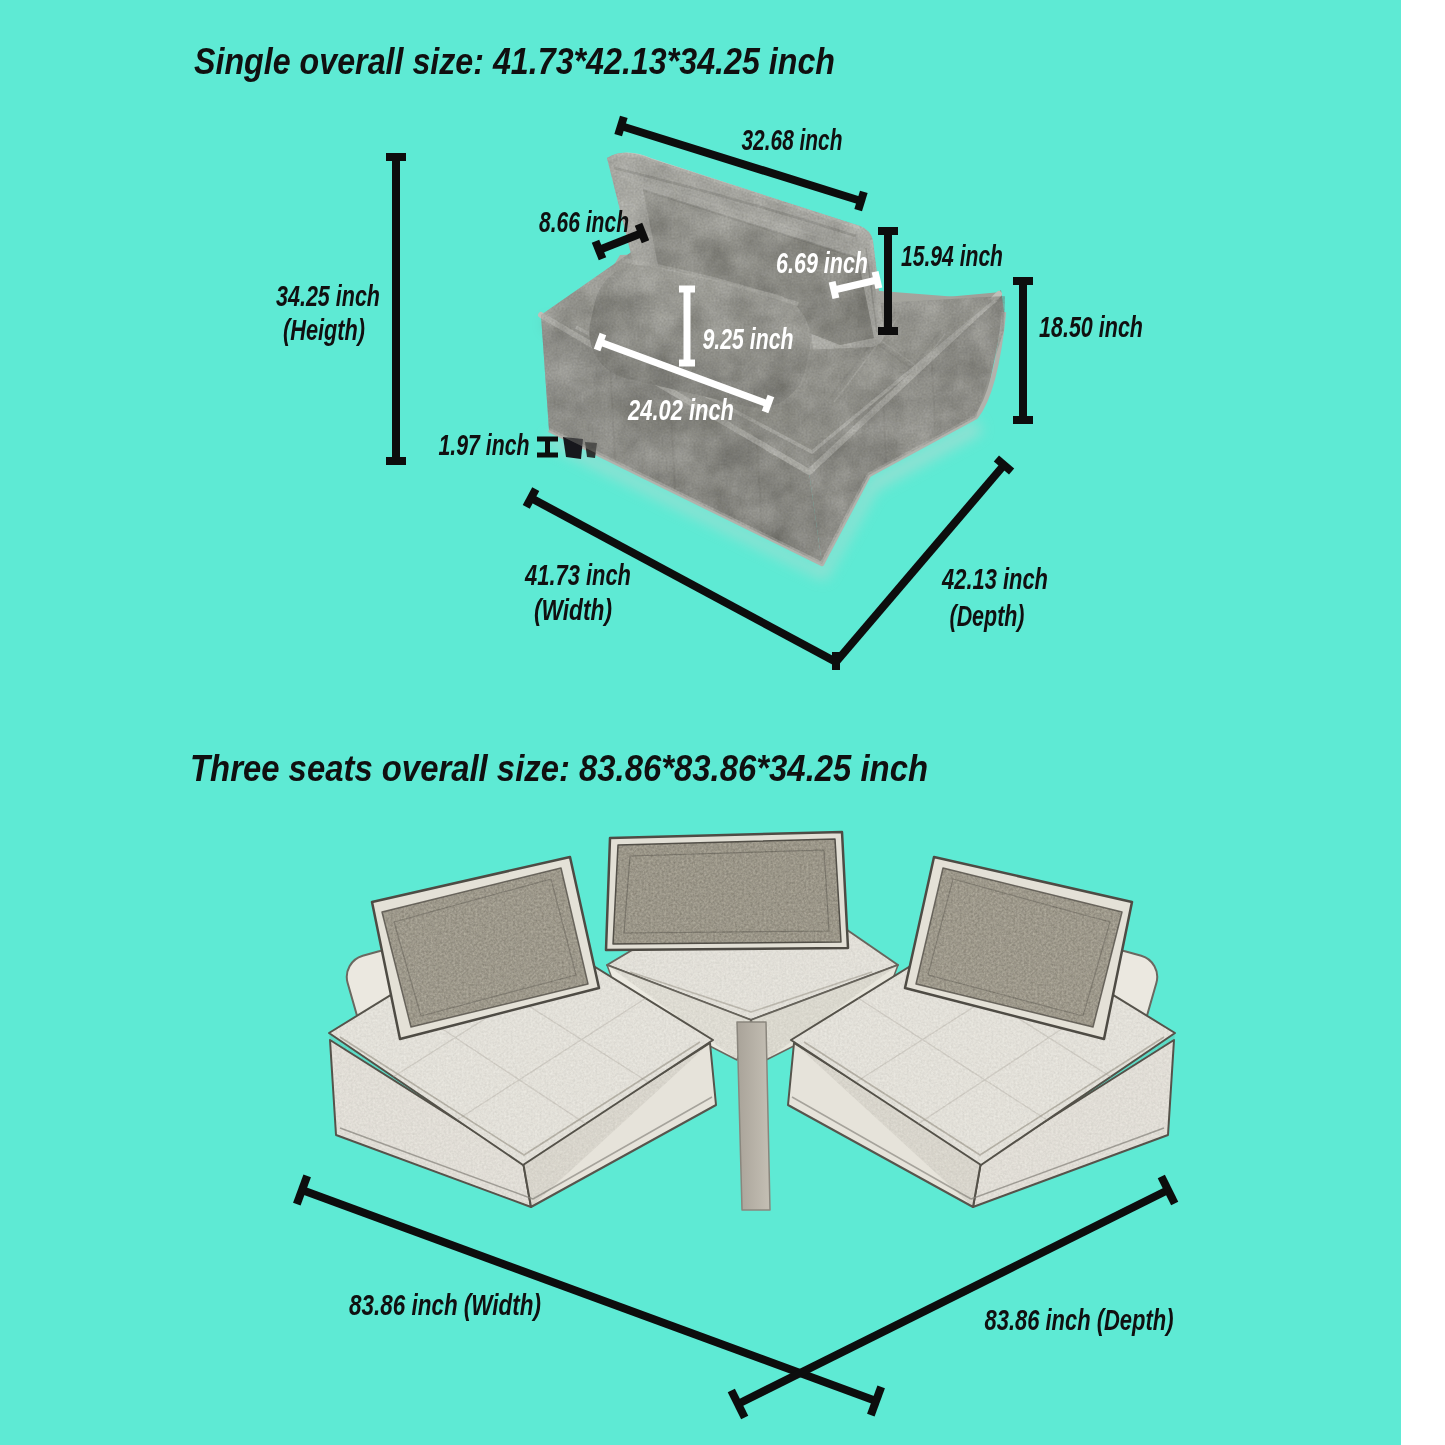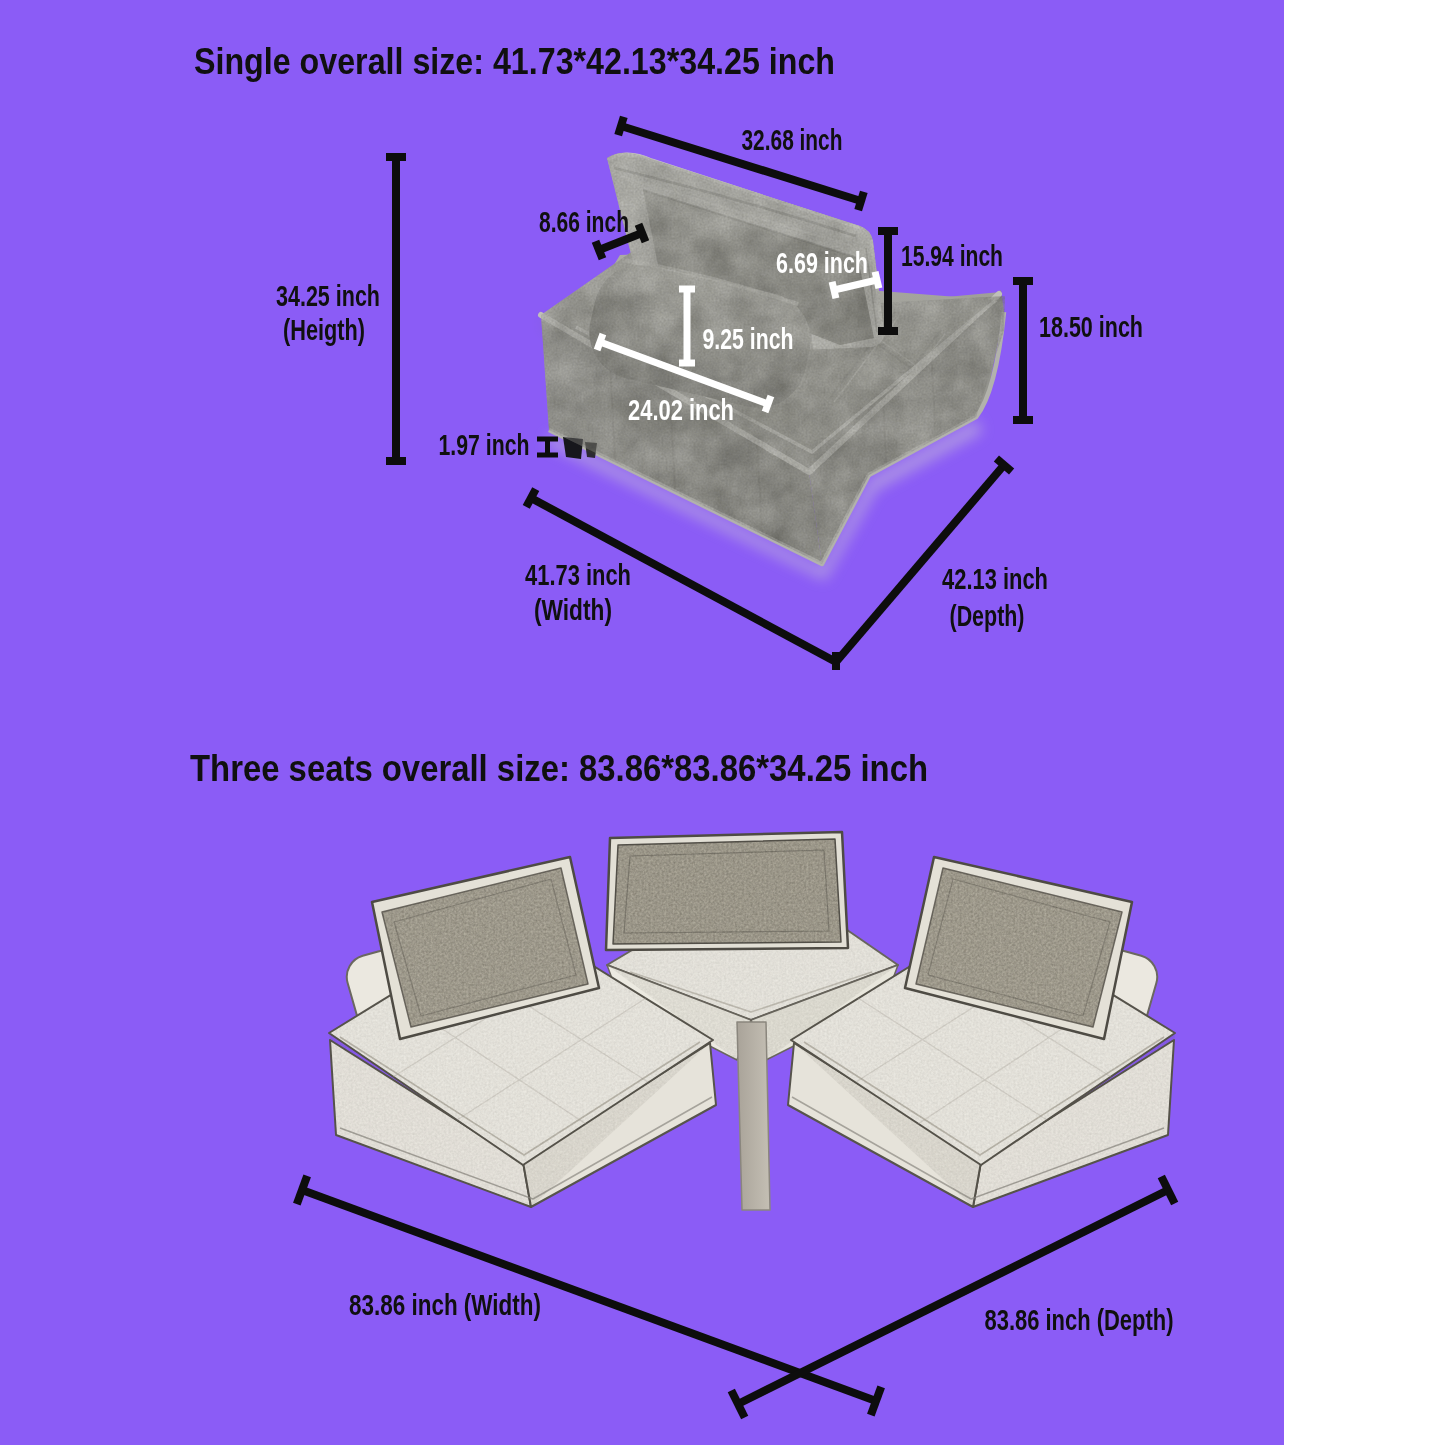--- a/index.html
+++ b/index.html
@@ -1,16 +1,16 @@
 <!DOCTYPE html>
 <html><head>
 <meta charset="utf-8">
 <style>
 html,body{margin:0;padding:0;background:#ffffff;}
-#page{position:relative;width:1284px;height:1445px;background:#8b5cf6;overflow:hidden;}
+#page{position:relative;width:1401px;height:1445px;background:#5eead4;overflow:hidden;font-style:italic;}
 svg{position:absolute;left:0;top:0;}
 text{font-family:"Liberation Sans",sans-serif;font-weight:bold;}
 </style>
 </head>
 <body>
 <div id="page">
 <svg width="1445" height="1445" viewBox="0 0 1445 1445">
 <defs>
 <linearGradient id="g_pillow" x1="0" y1="0" x2="0.25" y2="1">
  <stop offset="0" stop-color="#a4a49d"></stop>

